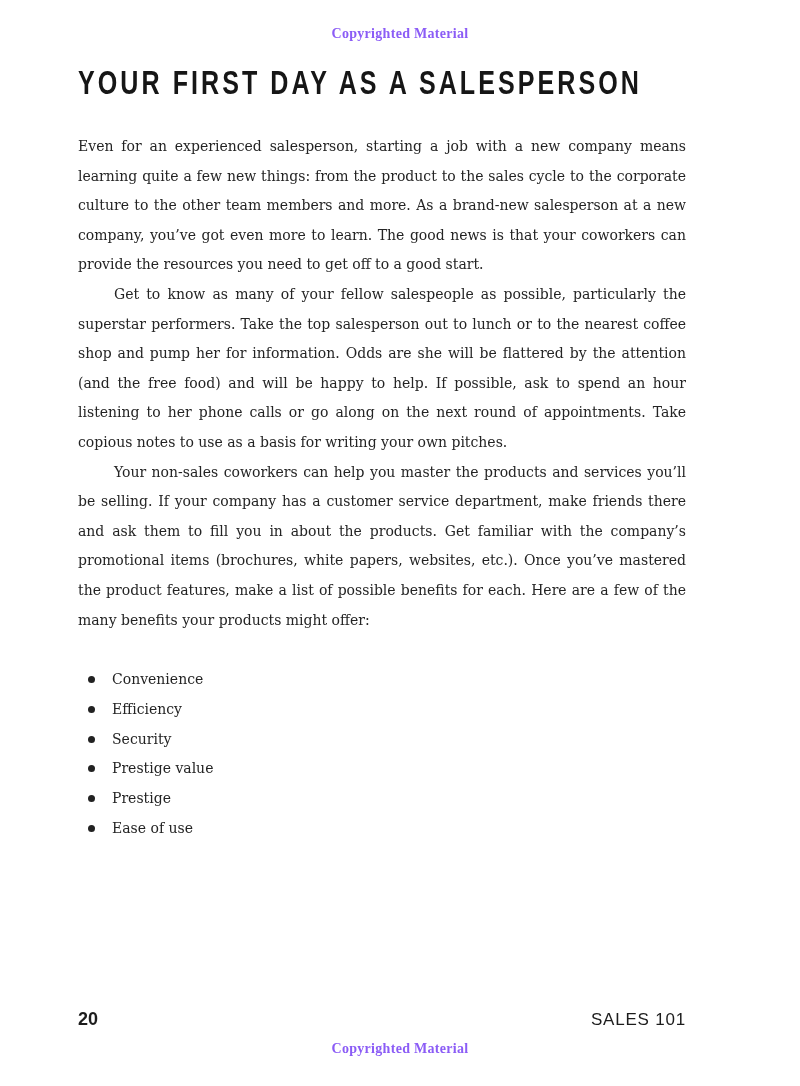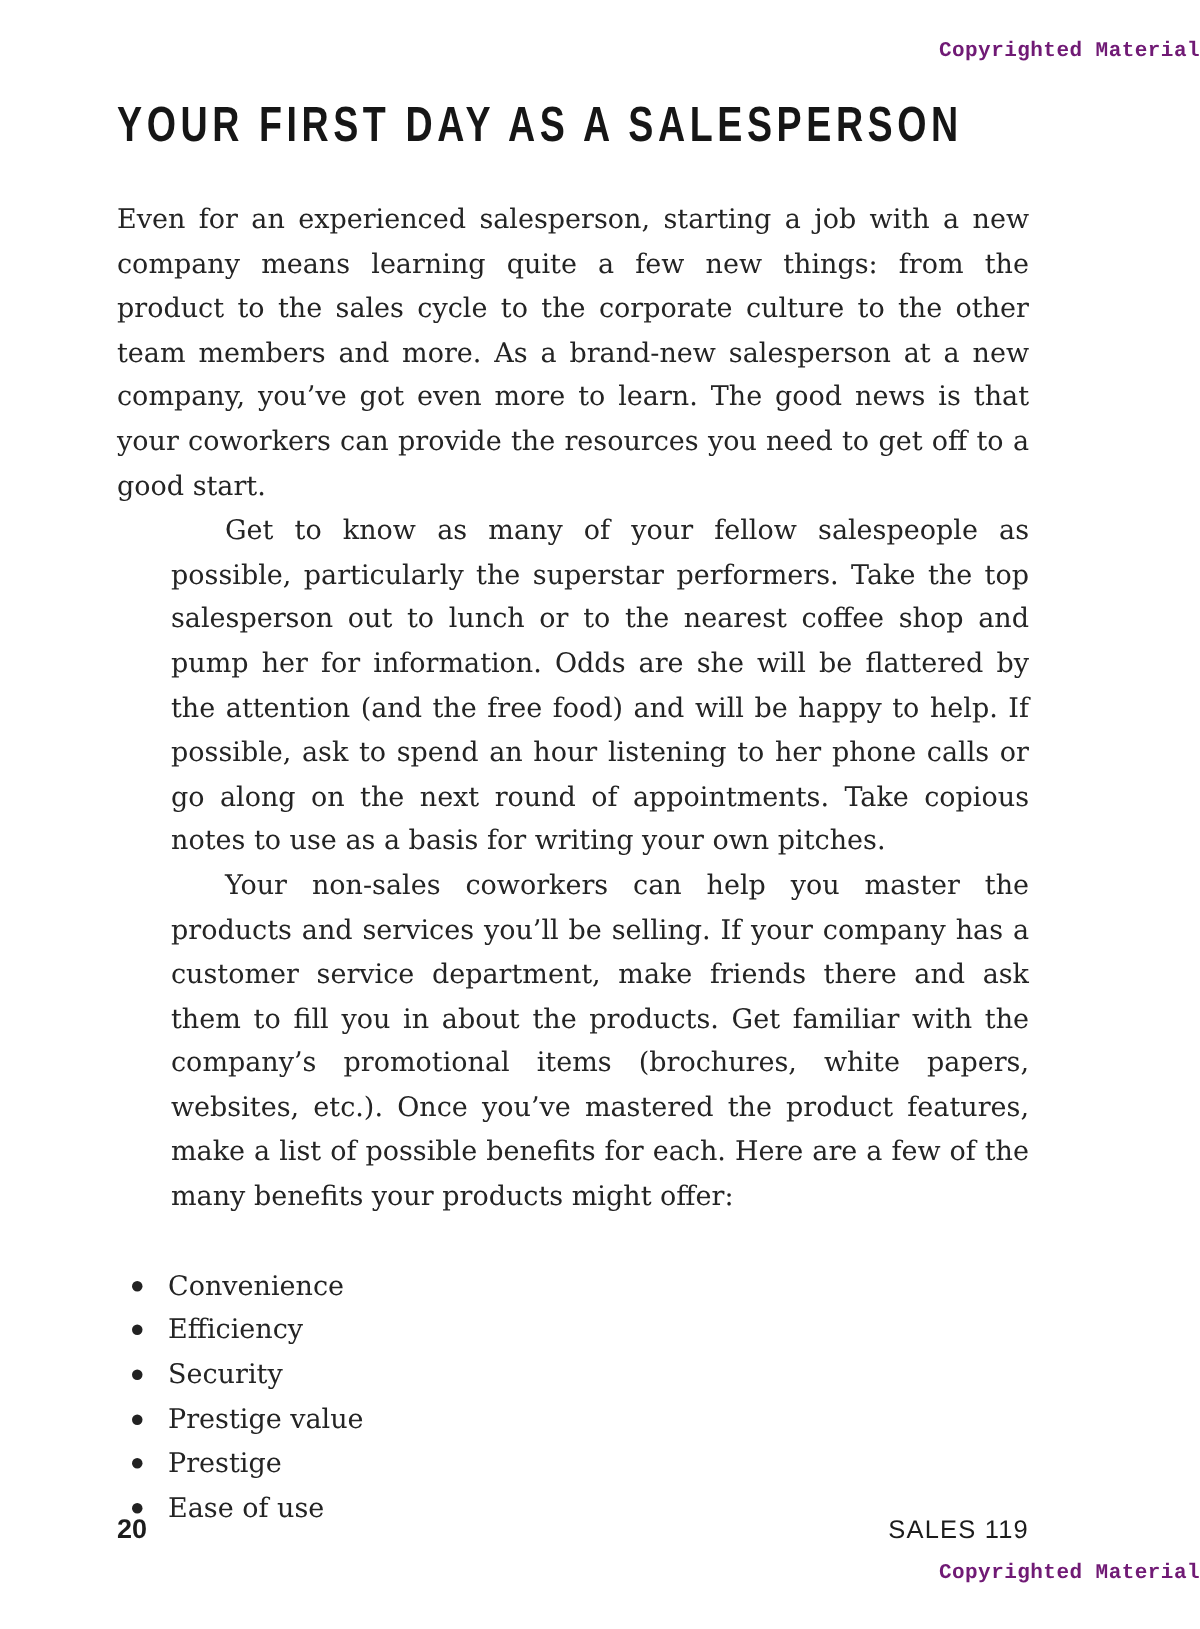--- a/index.html
+++ b/index.html
@@ -13,25 +13,25 @@
     height: 1086px;
     background: #ffffff;
     overflow: hidden;
     font-family: "Liberation Sans", sans-serif;
   }
   .copyright-top,
   .copyright-bottom {
     position: absolute;
     left: 0;
     right: 0;
-    text-align: right;
-    font-family: Liberation Mono, monospace;
+    text-align: center;
+    font-family: Liberation Serif, serif;
     font-size: 14px;
     font-weight: 700;
-    color: #701a75;
+    color: #8b5cf6;
     letter-spacing: 0.3px;
   }
   .copyright-top { top: 26px; }
   .copyright-bottom { top: 1041px; }
 
   .chapter-title {
     position: absolute;
     top: 64px;
     left: 78px;
     margin: 0;
@@ -44,29 +44,29 @@
     transform: scaleX(0.76);
     transform-origin: left top;
   }
 
   .content {
     position: absolute;
     top: 132px;
     left: 78px;
     width: 608px;
     font-family: "DejaVu Serif", serif;
-    font-size: 18px;
+    font-size: 14px;
     line-height: 29.6px;
     color: #242424;
   }
   .para {
     margin: 0;
     text-align: justify;
   }
-  .para.indent { text-indent: 36px; margin-left: 36px; }
+  .para.indent { text-indent: 36px; }
 
   .bullet-list {
     margin: 30px 0 0 0;
     padding: 0;
     list-style: none;
   }
   .bullet-item {
     position: relative;
     padding-left: 34px;
     line-height: 29.7px;
@@ -141,18 +141,18 @@
       </li>
       <li class="bullet-item">
         <span class="bullet-dot"></span>
         <span>Ease of use</span>
       </li>
     </ul>
   </div>
 
   <div class="footer">
     <span class="page-number">20</span>
-    <span class="book-title">SALES 119</span>
+    <span class="book-title">SALES 101</span>
   </div>
 
   <div class="copyright-bottom">Copyrighted Material</div>
 
 </div>
 
 </body></html>

